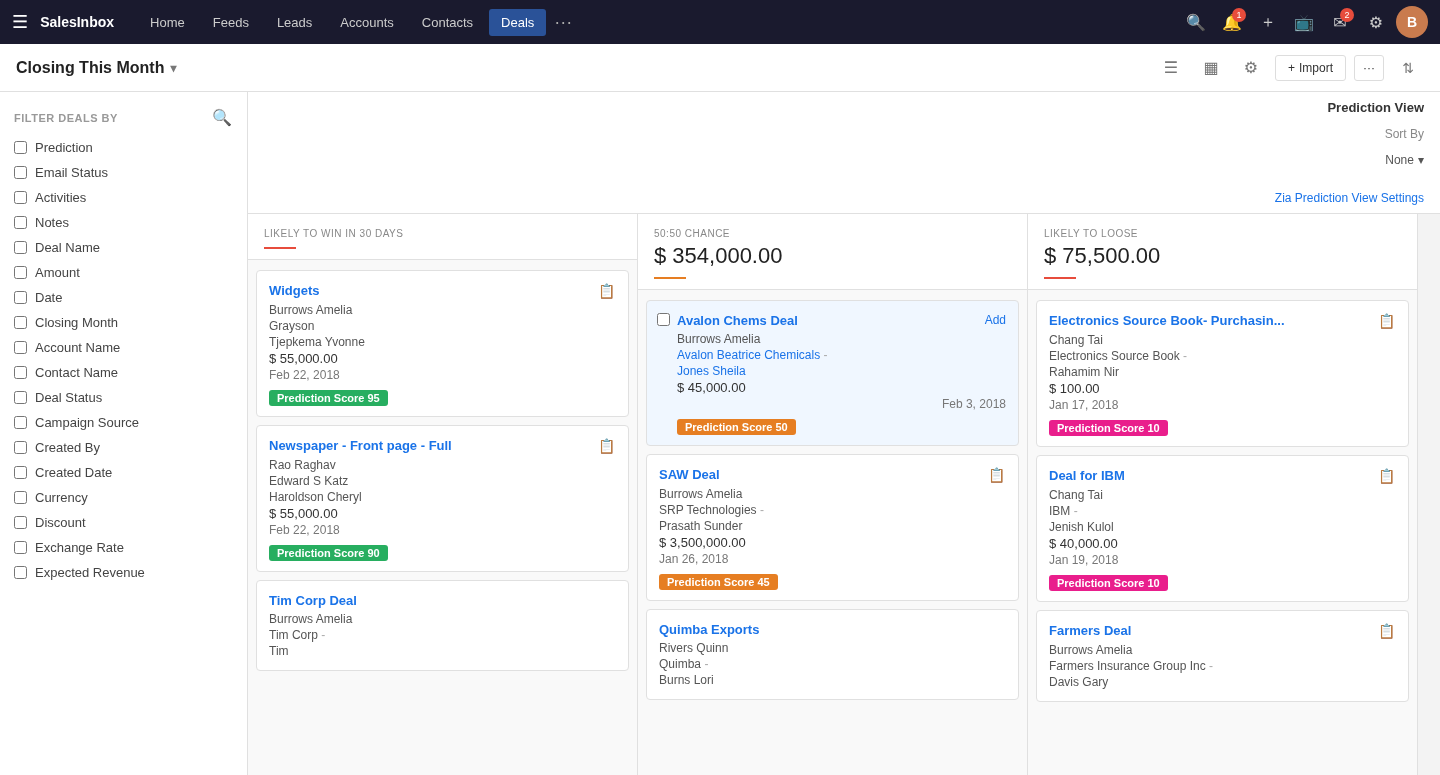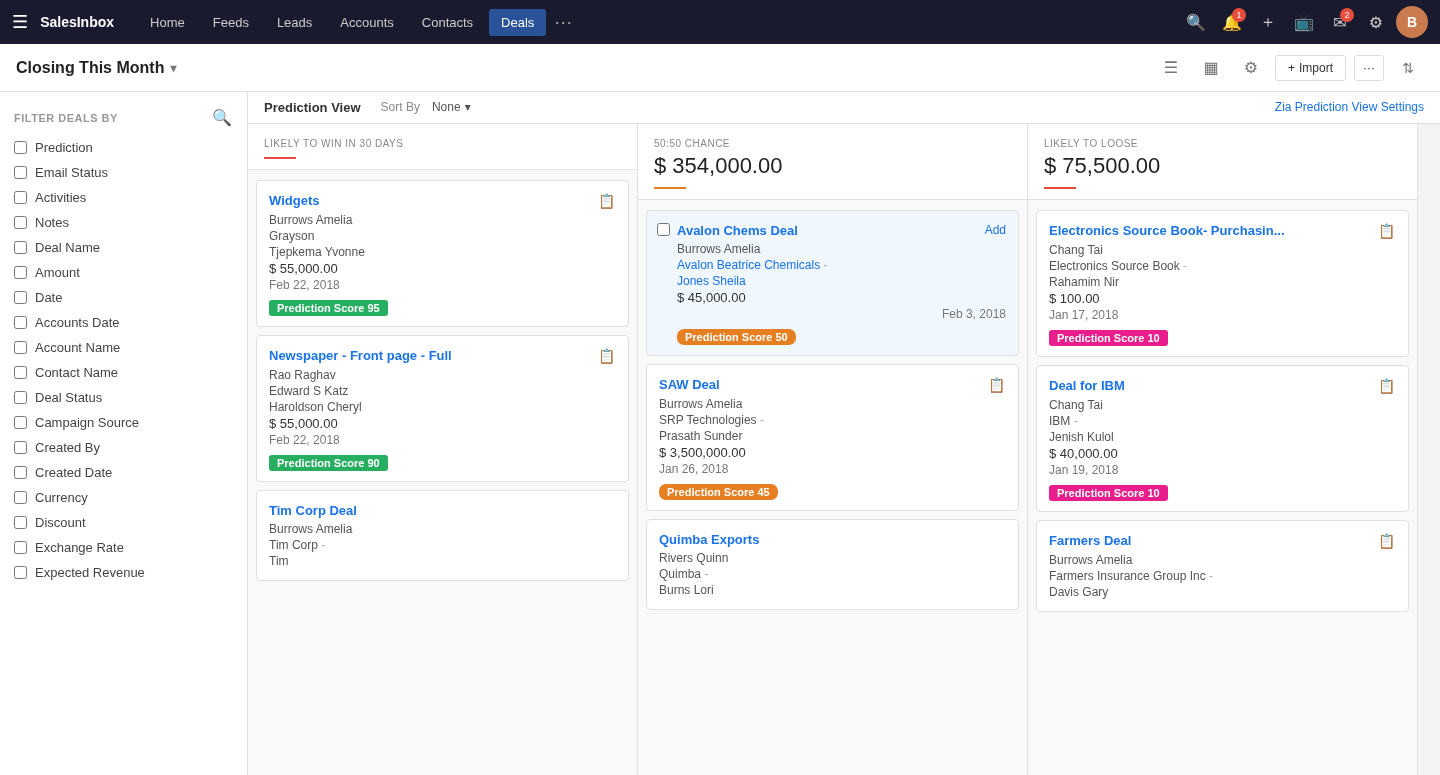--- a/index.html
+++ b/index.html
@@ -127,23 +127,24 @@
       display: flex;
       flex-direction: column;
       overflow: hidden;
     }
 
     
     .view-toolbar {
       background: #fff;
       border-bottom: 1px solid #e0e0e0;
       display: flex;
-      align-items: flex-start;
+      align-items: flex-end;
       padding: 8px 16px;
       gap: 12px;
+      flex-direction: column;
     }
     .view-toolbar .view-label { font-size: 13px; font-weight: 600; color: #333; }
     .view-toolbar .sort-label { font-size: 12px; color: #888; margin-left: 8px; }
     .view-toolbar .sort-select {
       font-size: 12px; color: #555; cursor: pointer;
       display: flex; align-items: center; gap: 4px;
     }
     .view-toolbar .spacer { flex: 1; }
     .view-toolbar .zia-link { font-size: 12px; color: #1a73e8; cursor: pointer; text-decoration: none; }
 
@@ -211,21 +212,21 @@
     .prediction-badge {
       display: inline-block;
       padding: 2px 8px;
       border-radius: 3px;
       font-size: 11px;
       font-weight: 600;
       color: #fff;
       margin-top: 2px;
     }
     .badge-green { background: #27ae60; }
-    .badge-orange { background: #e67e22; border-radius: 7px; }
+    .badge-orange { background: #e67e22; }
     .badge-pink { background: #e91e8c; }
 
     .card-checkbox { position: absolute; left: 10px; top: 12px; }
     .deal-card .add-btn { font-size: 12px; color: #1a73e8; cursor: pointer; flex-shrink: 0; }
 
     
     .deal-card.selected-card { background: #f0f7ff; }
   </style>
 </head>
 <body>
@@ -306,21 +307,21 @@
     <div class="filter-item">
         <input type="checkbox" style="">
         <span>Amount</span>
       </div>
     <div class="filter-item">
         <input type="checkbox" style="">
         <span>Date</span>
       </div>
     <div class="filter-item">
         <input type="checkbox" style="">
-        <span>Accounts Date</span>
+        <span>Closing Month</span>
       </div>
     <div class="filter-item">
         <input type="checkbox" style="">
         <span>Account Name</span>
       </div>
     <div class="filter-item">
         <input type="checkbox" style="">
         <span>Contact Name</span>
       </div>
     <div class="filter-item">

